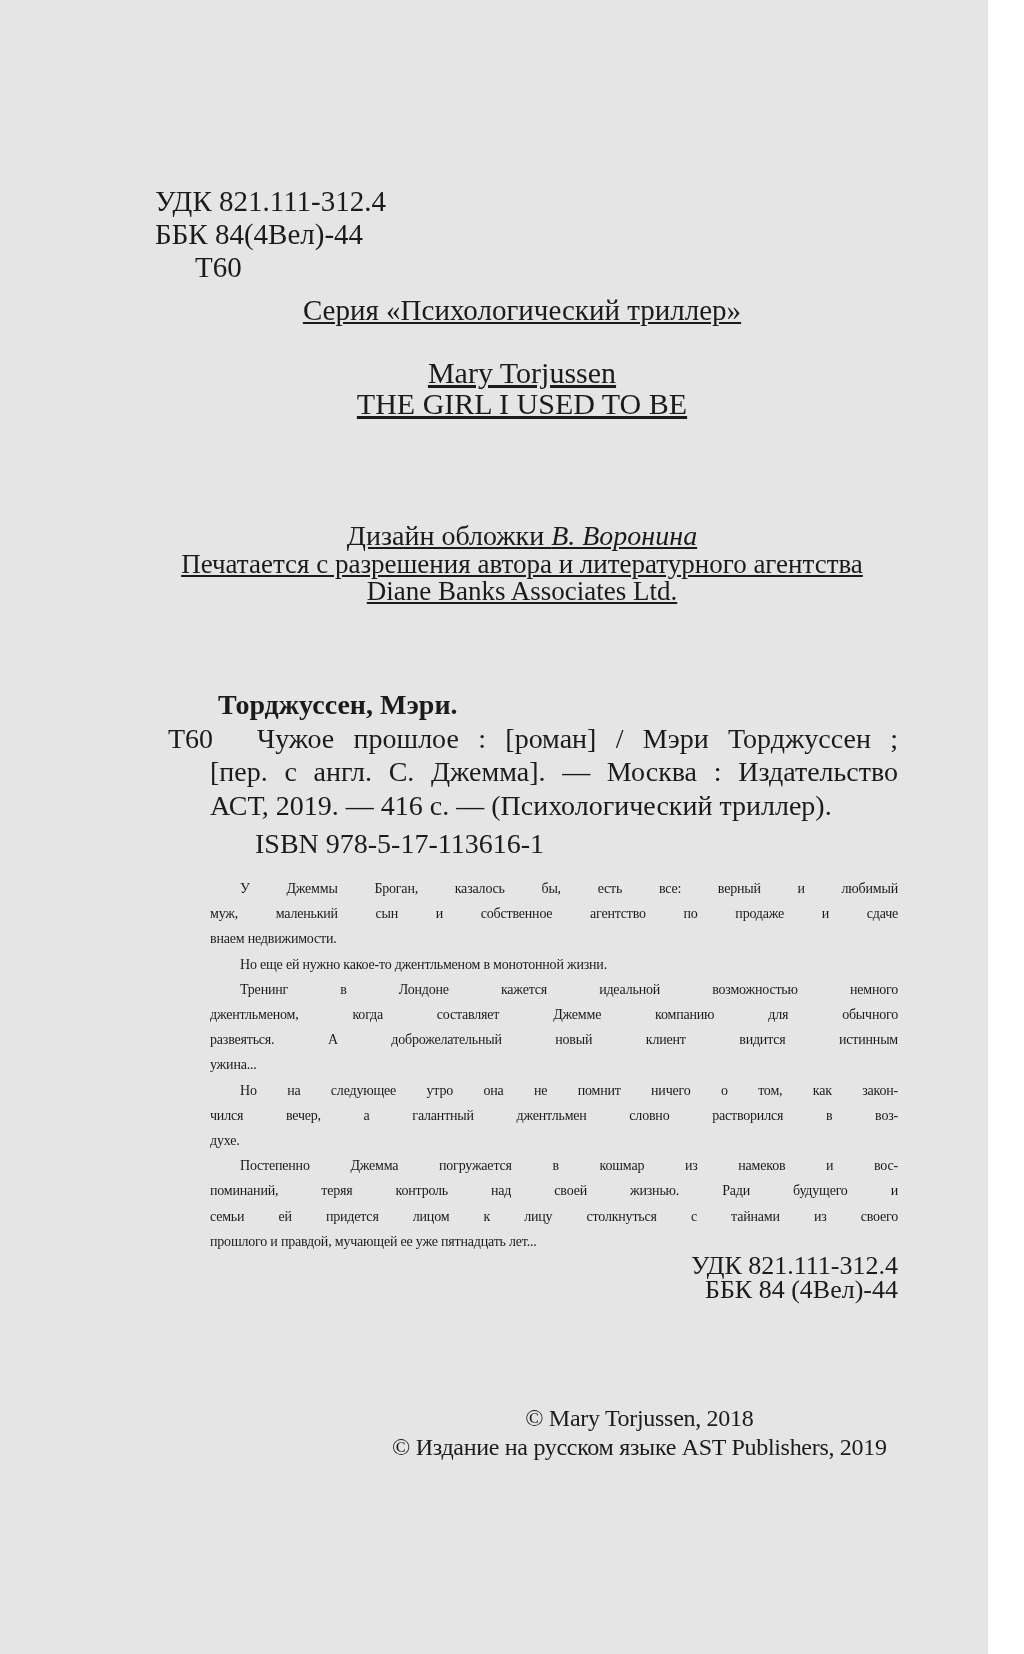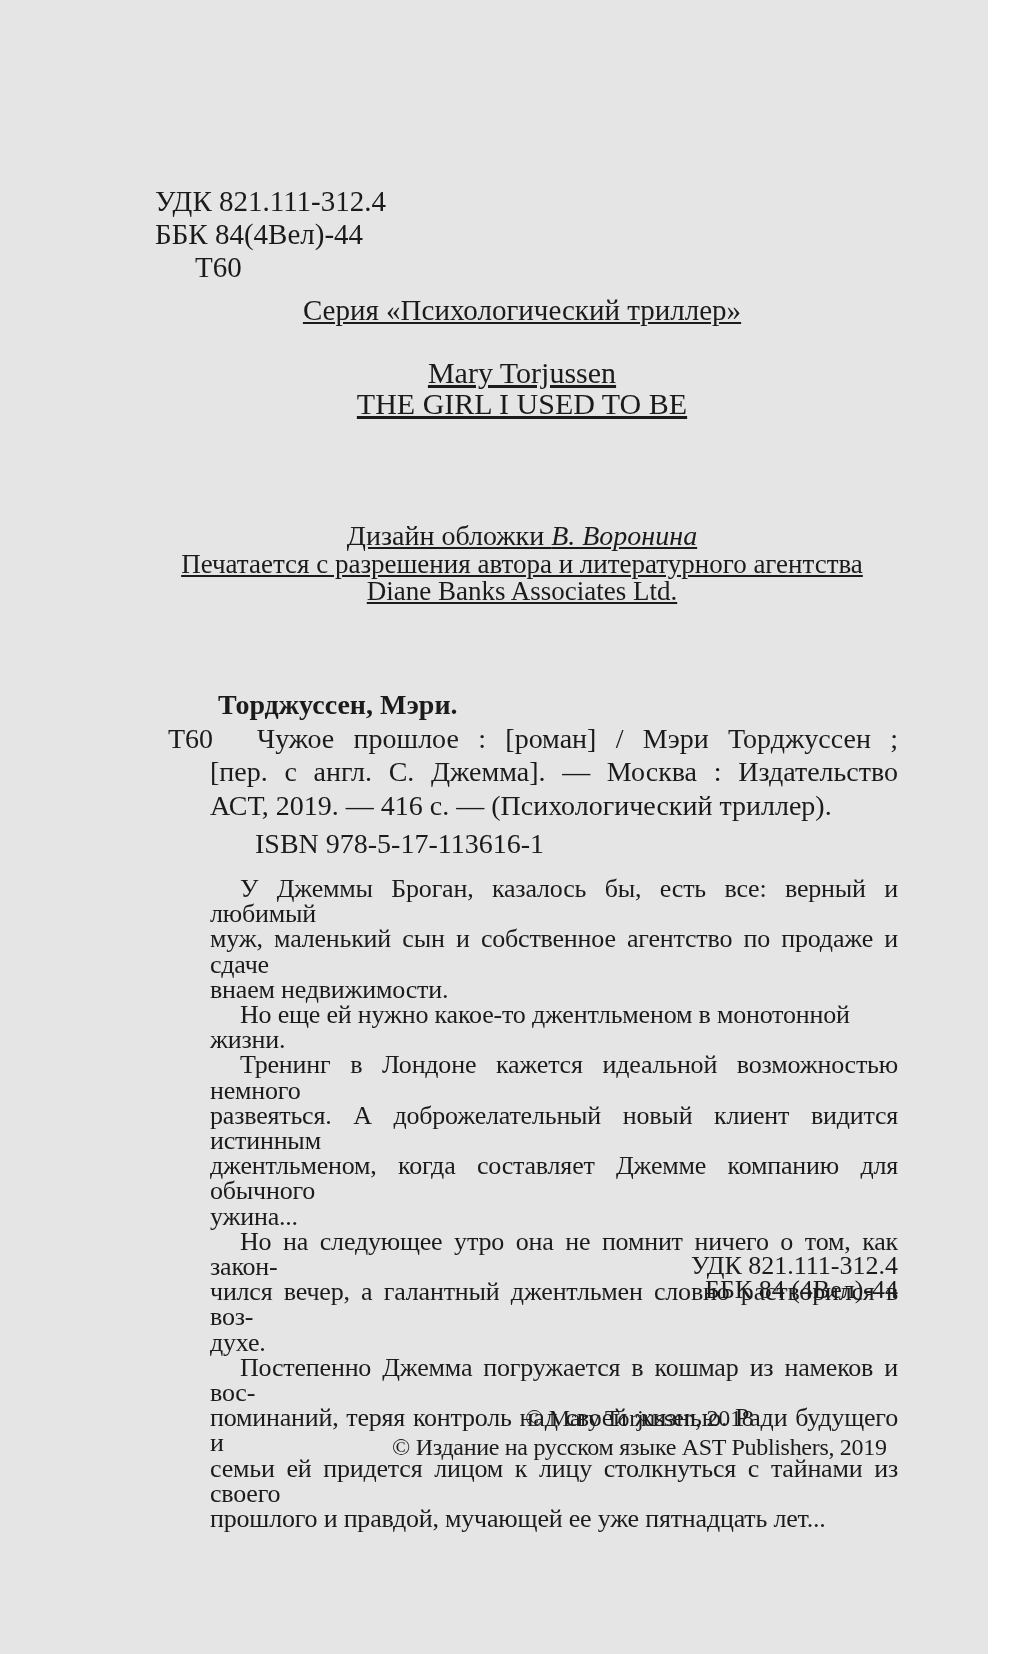--- a/index.html
+++ b/index.html
@@ -40,21 +40,21 @@
   .bib-header { font-weight: bold; padding-left: 8px; }
   .just { text-align: justify; text-align-last: justify; }
   .bib-first { position: relative; padding-left: 47px; }
   .bib-code { position: absolute; left: -42px; top: 0; }
 
   .isbn { position: absolute; left: 255px; top: 828px; font-size: 28px; white-space: nowrap; }
 
   
   .annotation {
     position: absolute; left: 210px; top: 876px; width: 688px;
-    font-size: 26px; line-height: 25.2px; letter-spacing: -0.2px;
+    font-size: 14px; line-height: 25.2px; letter-spacing: -0.2px;
   }
   .annotation .ind { text-indent: 30px; }
 
   
   .bottom-codes {
     position: absolute; left: 210px; top: 1254px; width: 688px;
     text-align: right; font-size: 26px; line-height: 24px; white-space: nowrap;
   }
 
   
@@ -101,22 +101,22 @@
   </div>
 
   <div class="isbn">ISBN 978-5-17-113616-1</div>
 
   <div class="annotation">
     <div class="ind just">У Джеммы Броган, казалось бы, есть все: верный и любимый</div>
     <div class="just">муж, маленький сын и собственное агентство по продаже и сдаче</div>
     <div>внаем недвижимости.</div>
     <div class="ind">Но еще ей нужно какое-то джентльменом в монотонной жизни.</div>
     <div class="ind just">Тренинг в Лондоне кажется идеальной возможностью немного</div>
+    <div class="just">джентльменом, когда составляет Джемме компанию для обычного</div>
     <div class="just">развеяться. А доброжелательный новый клиент видится истинным</div>
-    <div class="just">джентльменом, когда составляет Джемме компанию для обычного</div>
     <div>ужина...</div>
     <div class="ind just">Но на следующее утро она не помнит ничего о том, как закон-</div>
     <div class="just">чился вечер, а галантный джентльмен словно растворился в воз-</div>
     <div>духе.</div>
     <div class="ind just">Постепенно Джемма погружается в кошмар из намеков и вос-</div>
     <div class="just">поминаний, теряя контроль над своей жизнью. Ради будущего и</div>
     <div class="just">семьи ей придется лицом к лицу столкнуться с тайнами из своего</div>
     <div>прошлого и правдой, мучающей ее уже пятнадцать лет...</div>
   </div>
 

